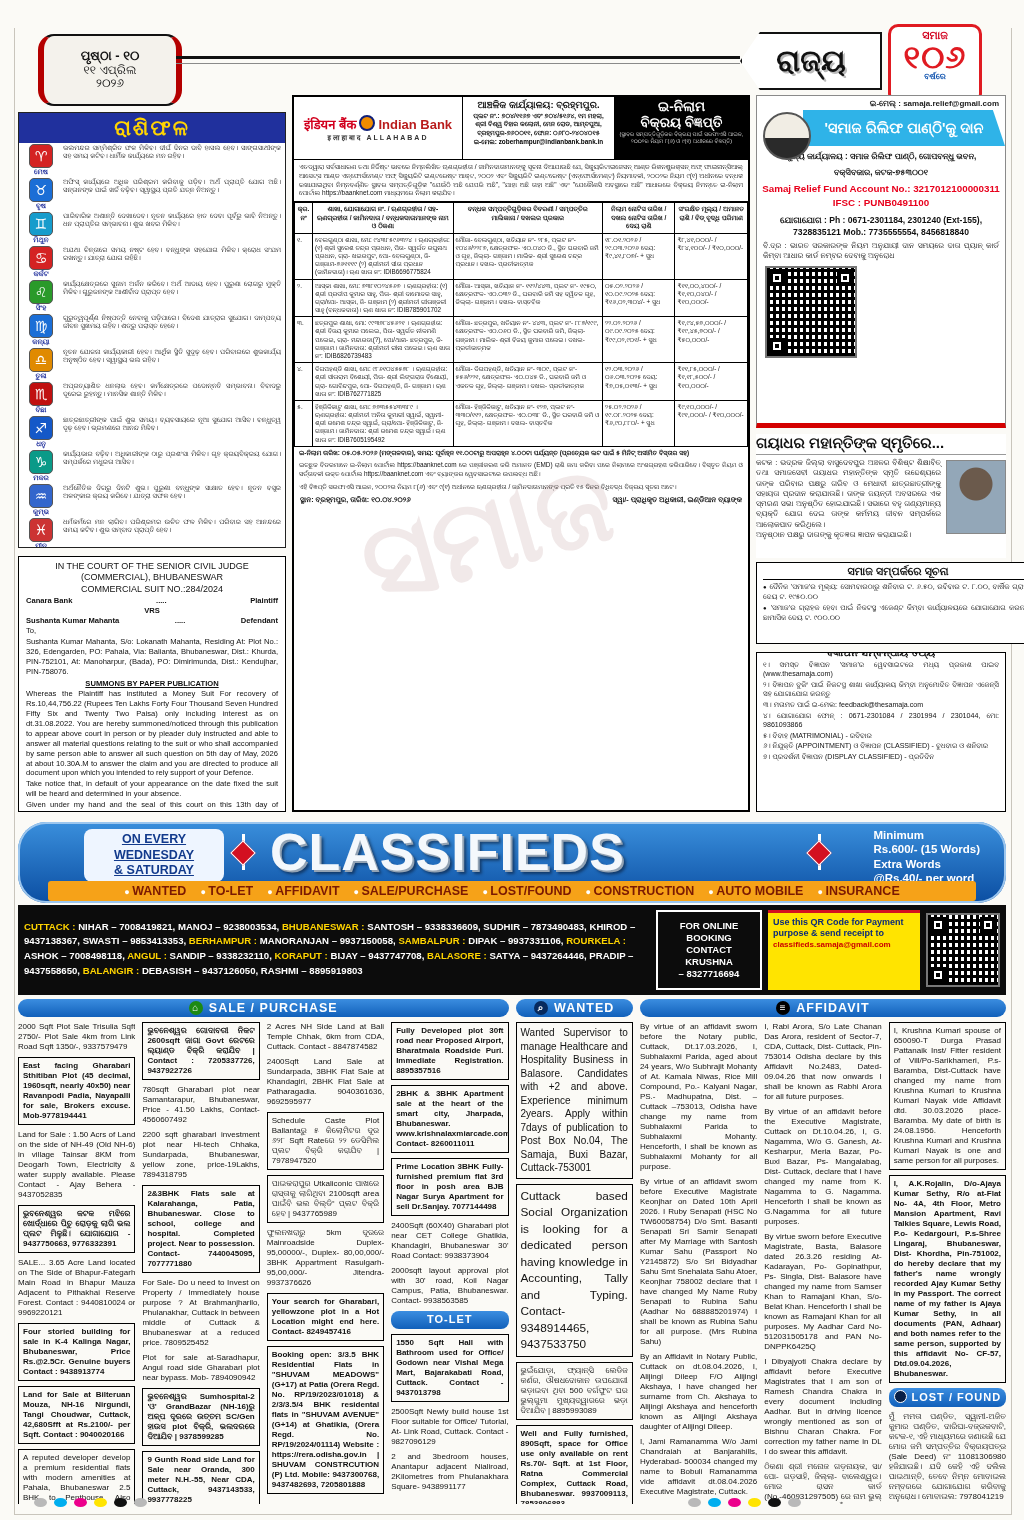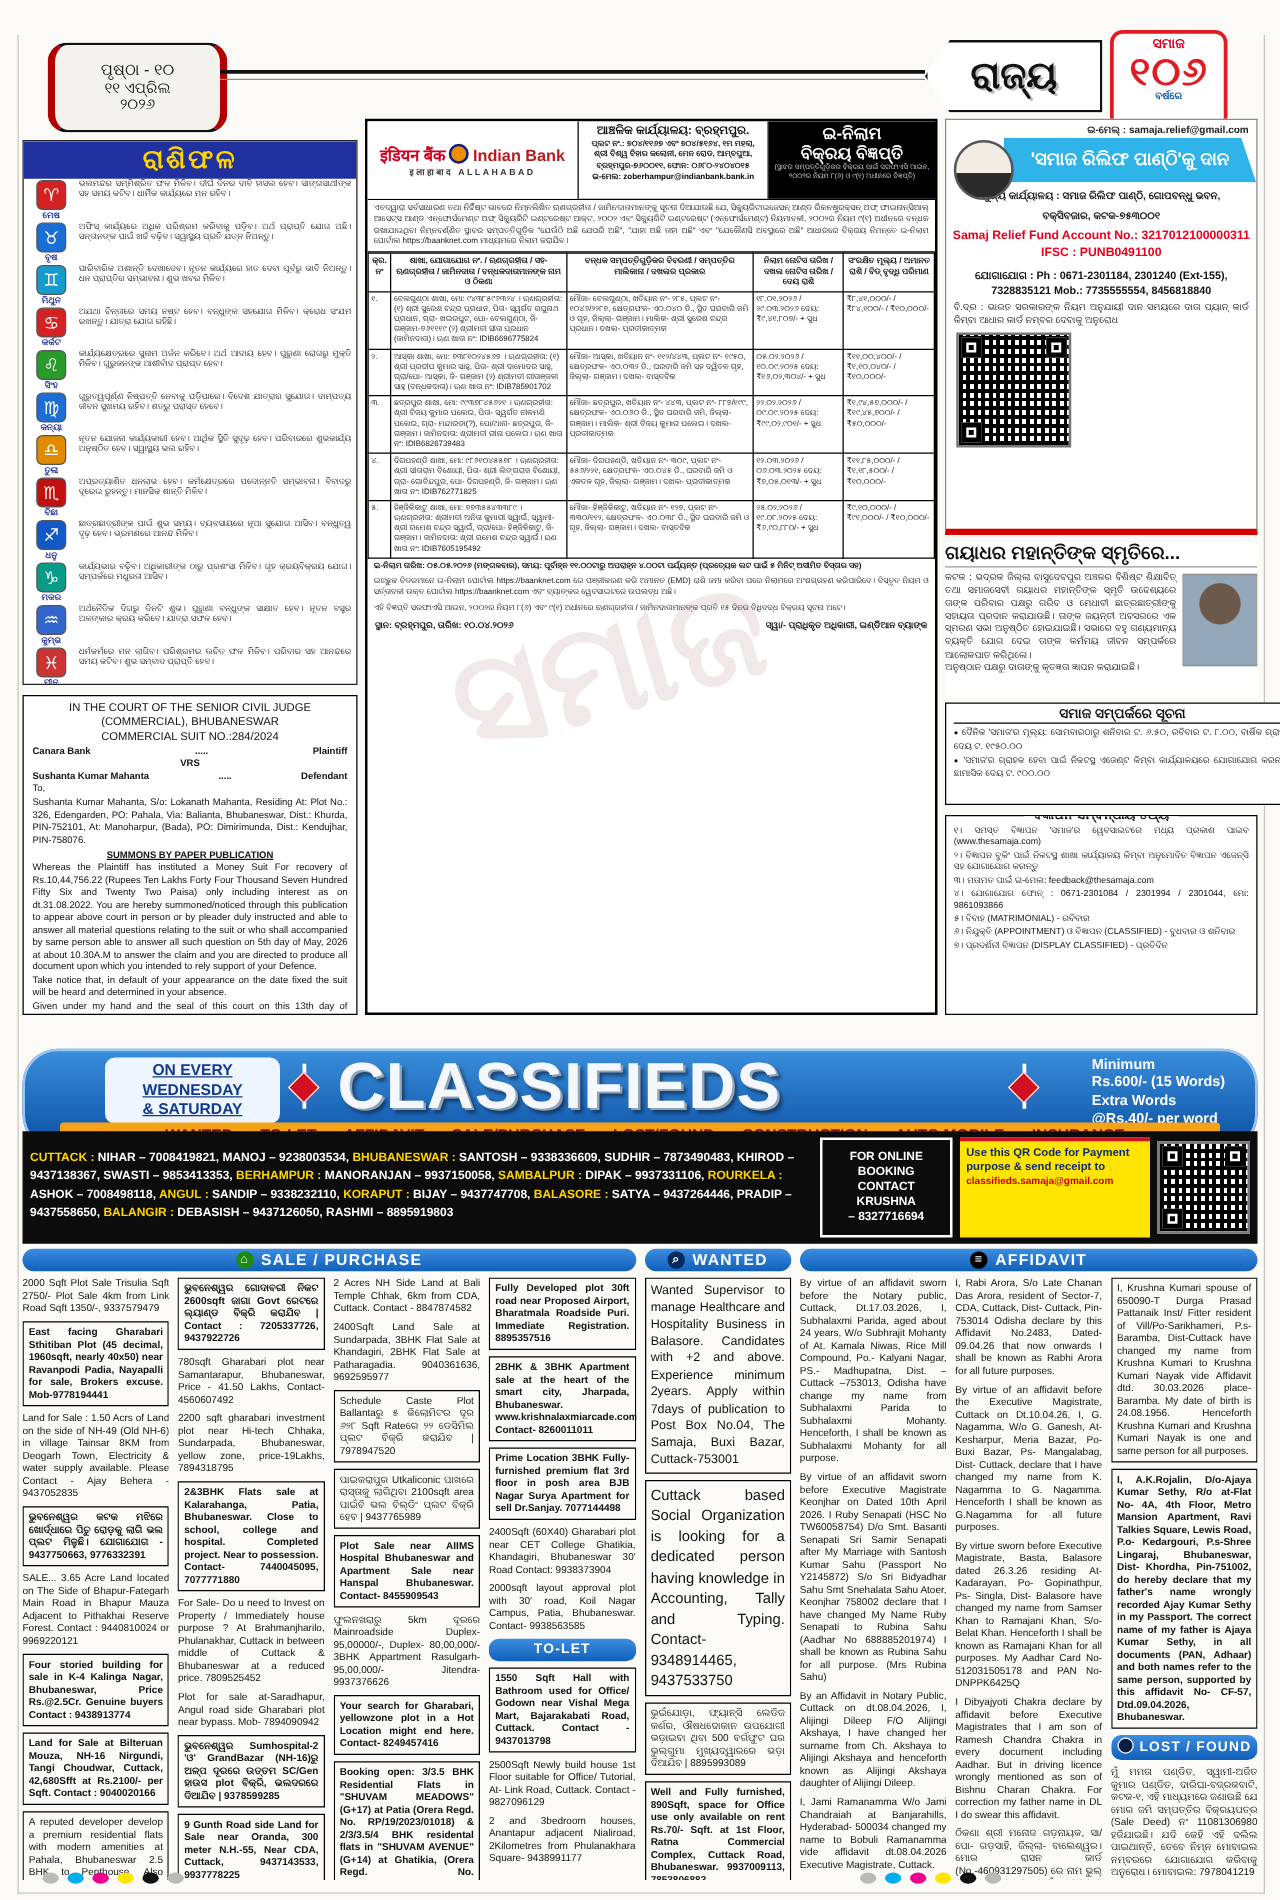--- a/index.html
+++ b/index.html
@@ -4,21 +4,21 @@
 <style>
   html,body{margin:0;padding:0;background:#e8e6e0;}
   .page{position:relative;width:1024px;height:1520px;background:#fbfaf6;overflow:hidden;
         font-family:"Liberation Sans","DejaVu Sans",sans-serif;color:#111;}
   .frame{position:absolute;left:14px;top:28px;width:996px;height:1486px;
          border-left:1px solid #c9c5bc;border-right:1px solid #c9c5bc;border-bottom:1px solid #c9c5bc;}
   
   .badge{position:absolute;left:38px;top:34px;width:132px;height:68px;background:#f4f2ec;
          border:2px solid #111;border-left:6px solid #b40000;border-right:6px solid #b40000;
          border-radius:16px;display:flex;flex-direction:column;align-items:center;justify-content:center;line-height:1.15;}
-  .badge .b1{font-weight:normal;font-size:13px;}
+  .badge .b1{font-weight:bold;font-size:13px;}
   .badge .b2,.badge .b3{font-size:12px;}
   .rule-thick{position:absolute;left:176px;top:56px;width:564px;height:3px;background:#111;}
   .rule-thin{position:absolute;left:176px;top:63px;width:564px;height:1px;background:#8a8a8a;}
   .section-tab{position:absolute;left:740px;top:32px;width:138px;height:54px;background:#fff;
          border:2px solid #111;clip-path:polygon(0 50%,14% 0,100% 0,100% 100%,14% 100%);
          display:flex;align-items:center;justify-content:center;}
   .section-tab span{font-size:30px;font-weight:bold;text-shadow:2px 2px 0 #bbb;}
   .logo-box{position:absolute;left:888px;top:24px;width:94px;height:80px;border:3px solid #e01b22;
          border-radius:10px;background:#fff;text-align:center;line-height:1;padding-top:3px;box-sizing:border-box;}
   .logo-box .lt{color:#d2001e;font-size:11px;font-weight:bold;}
@@ -94,21 +94,21 @@
   .memorial p{margin:0;font-size:7.6px;line-height:1.35;text-align:justify;}
   .suchana{position:absolute;left:756px;top:562px;width:284px;height:82px;border:1.5px solid #000;background:#fff;box-sizing:border-box;padding:2px 6px;overflow:hidden;}
   .suchana h4{margin:0;text-align:center;font-size:11px;border-bottom:1px solid #000;padding-bottom:1px;}
   .suchana p{margin:2px 0;font-size:7.2px;line-height:1.3;text-align:justify;}
   .suchana p::before{content:"● ";font-size:6px;}
   .adinfo{position:absolute;left:756px;top:652px;width:250px;height:160px;border:1.5px solid #000;background:#fff;box-sizing:border-box;padding:0 6px 2px;overflow:hidden;}
   .adinfo h4{margin:-7px auto 2px;background:#fff;width:fit-content;padding:0 8px;font-size:10.5px;}
   .adinfo p{margin:1.5px 0;font-size:7.1px;line-height:1.3;text-align:justify;}
   
   .banner{position:absolute;left:18px;top:822px;width:988px;height:81px;border-radius:28px;
-          background:linear-gradient(#3a8fdc,#0b4ea2);box-shadow:inset 0 0 0 2px #9cc6ee;margin-top:17px;}
+          background:linear-gradient(#3a8fdc,#0b4ea2);box-shadow:inset 0 0 0 2px #9cc6ee;}
   .onevery{position:absolute;left:66px;top:7px;width:132px;background:#eef5ff;border-radius:8px;
            padding:3px 4px;text-align:center;color:#123a8c;font-weight:800;font-size:12.5px;line-height:1.25;}
   .onevery span{display:block;text-decoration:underline;}
   .dia{position:absolute;top:12px;width:3px;height:36px;background:#fff;}
   .dia::after{content:"";position:absolute;left:-8px;top:10px;width:16px;height:16px;background:#d31020;border:1px solid #fff;transform:rotate(45deg);}
   .dia.d1{left:224px;} .dia.d2{left:800px;}
   .cls-title{position:absolute;left:252px;top:0px;font-size:52px;font-weight:800;letter-spacing:1px;color:#f4f8fc;
              text-shadow:2px 2px 0 #93a3b4,4px 4px 3px rgba(10,20,40,.55);}
   .minbox{position:absolute;right:26px;top:6px;color:#fff;font-weight:800;font-size:11.5px;line-height:1.25;text-align:left;}
   .catbar{position:absolute;left:30px;right:30px;bottom:2px;height:20px;background:#f6a218;border-radius:3px;
@@ -536,21 +536,20 @@
         <div class="ad plain">Plot for sale at-Saradhapur, Angul road side Gharabari plot near bypass. Mob- 7894090942</div>
         <div class="ad boxed bold">ଭୁବନେଶ୍ୱର Sumhospital-2 'ଓ' GrandBazar (NH-16)ରୁ ଅଳ୍ପ ଦୂରରେ ଉତ୍ତମ SC/Gen ହାଉସ plot ବିକ୍ରି, ଭଲଦରରେ ଦିଆଯିବ | 9378599285</div>
         <div class="ad boxed bold">9 Gunth Road side Land for Sale near Oranda, 300 meter N.H.-55, Near CDA, Cuttack, 9437143533, 9937778225</div>
       </div>
     <div class="adcol">
 
     <div class="ad plain">2 Acres NH Side Land at Bali Temple Chhak, 6km from CDA, Cuttack. Contact - 8847874582</div>
         <div class="ad plain">2400Sqft Land Sale at Sundarpada, 3BHK Flat Sale at Khandagiri, 2BHK Flat Sale at Patharagadia. 9040361636, 9692595977</div>
         <div class="ad boxed">Schedule Caste Plot Ballantaରୁ ୫ କିଲୋମିଟର ଦୂର ୬୨୮ Sqft Rateରେ ୨୨ ଡେସିମିଲ ପ୍ଲଟ ବିକ୍ରି କରାଯିବ | 7978947520</div>
         <div class="ad boxed">ପାଇକରାପୁର Utkaliconic ପାଖରେ ରାସ୍ତାକୁ ଲାଗିଥିବା 2100sqft area ପାଇଁବି ଭଲ ବିଲ୍ଡିଂ ପ୍ଲଟ ବିକ୍ରି ହେବ | 9437765989</div>
-        <div class="ad boxed bold">Plot Sale near AIIMS Hospital Bhubaneswar and Apartment Sale near Hanspal Bhubaneswar. Contact- 8455909543</div>
         <div class="ad plain">ଫୁଲନଖରାରୁ 5km ଦୂରରେ Mainroadside Duplex- 95,00000/-, Duplex- 80,00,000/- 3BHK Appartment Rasulgarh- 95,00,000/- Jitendra- 9937376626</div>
         <div class="ad boxed bold">Your search for Gharabari, yellowzone plot in a Hot Location might end here. Contact- 8249457416</div>
         <div class="ad boxed bold">Booking open: 3/3.5 BHK Residential Flats in "SHUVAM MEADOWS" (G+17) at Patia (Orera Regd. No. RP/19/2023/01018) &amp; 2/3/3.5/4 BHK residental flats in "SHUVAM AVENUE" (G+14) at Ghatikia, (Orera Regd. No. RP/19/2024/01114) Website : https://rera.odisha.gov.in | SHUVAM CONSTRCUTION (P) Ltd. Mobile: 9437300768, 9437482693, 7205801888</div>
       </div>
     <div class="adcol">
 
     <div class="ad boxed bold">Fully Developed plot 30ft road near Proposed Airport, Bharatmala Roadside Puri. Immediate Registration. 8895357516</div>
         <div class="ad boxed bold">2BHK &amp; 3BHK Apartment sale at the heart of the smart city, Jharpada, Bhubaneswar. www.krishnalaxmiarcade.com Contact- 8260011011</div>
         <div class="ad boxed bold">Prime Location 3BHK Fully-furnished premium flat 3rd floor in posh area BJB Nagar Surya Apartment for sell Dr.Sanjay. 7077144498</div>
         <div class="ad plain">2400Sqft (60X40) Gharabari plot near CET College Ghatikia, Khandagiri, Bhubaneswar 30' Road Contact: 9938373904</div>

